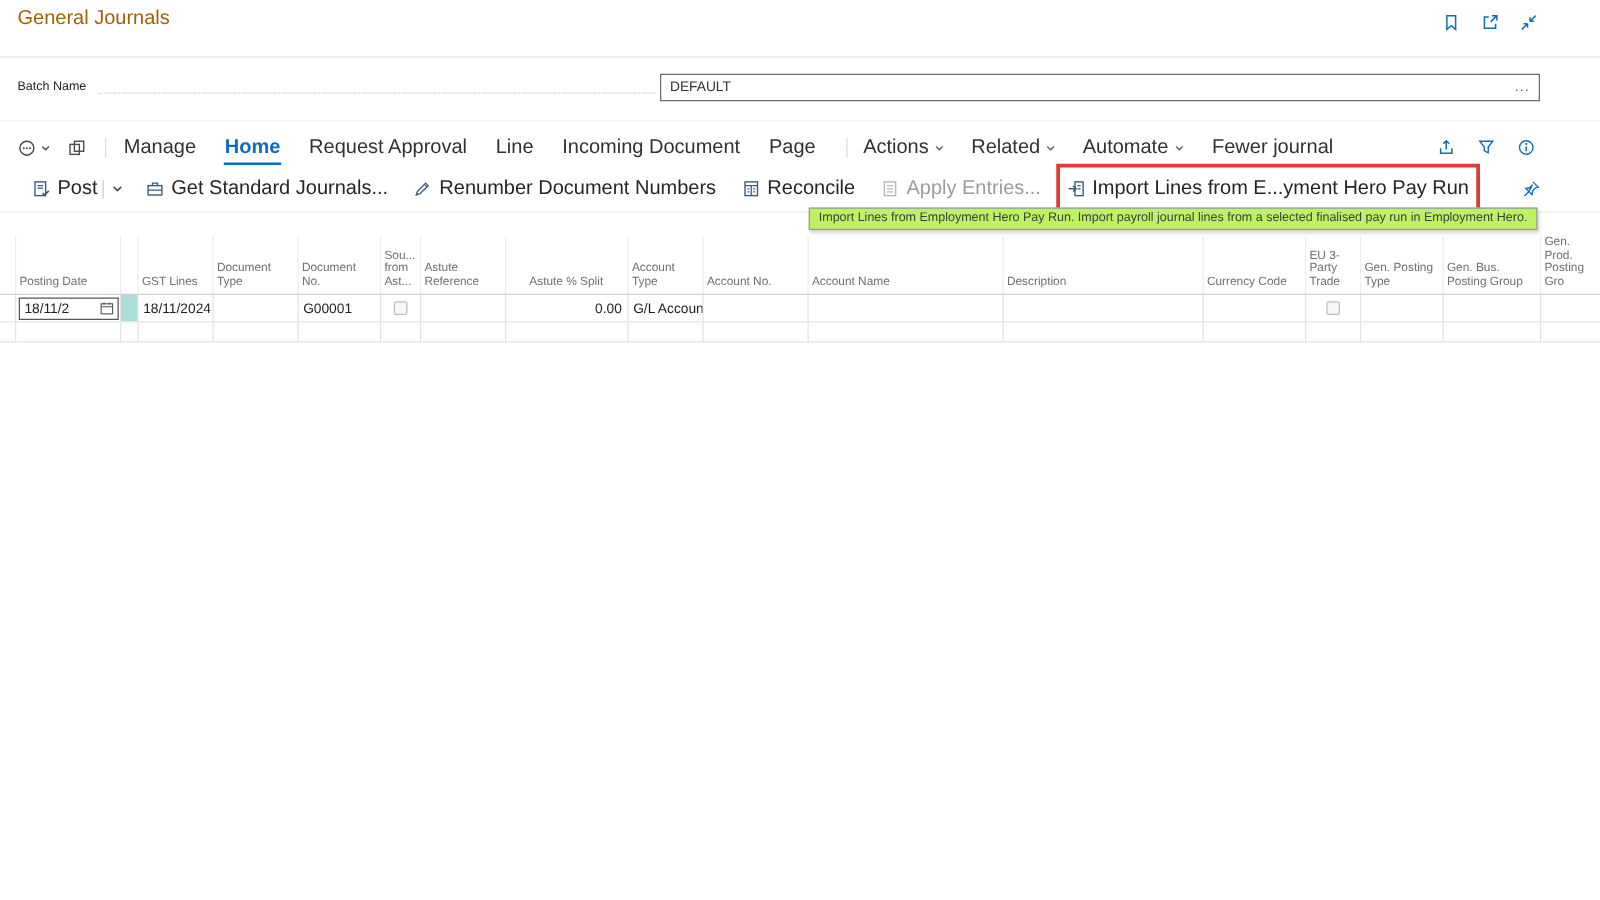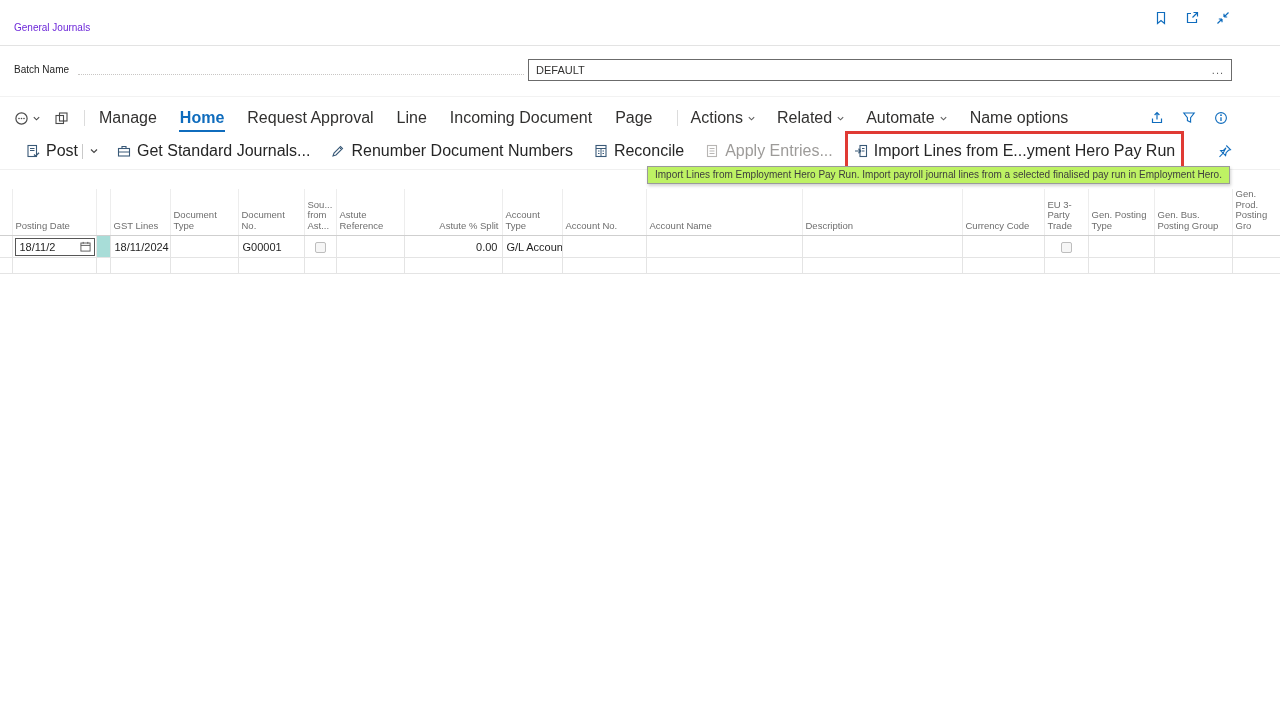--- a/index.html
+++ b/index.html
@@ -1,21 +1,21 @@
 <!DOCTYPE html>
 <html style="--accent: #0f6cbd; --icon-blue: #0f6cbd; --toolbar-icon: #3a5a78; --disabled-text: #9d9b99; --highlight-red: #e03a34; --selected-cell: #a8ddd8;"><head>
 <meta charset="utf-8">
 <style>
   * { box-sizing: border-box; }
   html,body { margin:0; padding:0; background:#fff; }
   body { font-family:"Liberation Sans","DejaVu Sans",sans-serif; color:#323130; }
   .page { position:relative; width:1280px; height:720px; background:#fff; overflow:hidden; }
 
   
-  .page-title { position:absolute; left:14px; top:22px; font-size:10px; color:#6d28d9; }
+  .page-title { position:absolute; left:14px; top:6px; font-size:16px; color:#a16207; }
   .titlebar-icons { position:absolute; left:1152px; top:9px; display:flex; gap:13px; color:var(--icon-blue,#0f6cbd); }
   .icon-btn { width:18px; height:18px; display:flex; align-items:center; justify-content:center; cursor:pointer; }
   .hr1 { position:absolute; top:45px; left:0; width:1280px; height:1px; background:#e3e3e3; }
 
   
   .batch-label { position:absolute; left:14px; top:64px; font-size:10px; color:#242424; }
   .batch-leader { position:absolute; left:78px; top:63px; width:446px; height:12px; border-bottom:1px dotted #c8c6c4; }
   .batch-input { position:absolute; left:528px; top:59px; width:704px; height:22px; border:1px solid #6b6b6b;
                  display:flex; align-items:center; justify-content:space-between; padding:0 7px; font-size:11px; background:#fff; }
   .batch-ellipsis { color:#616161; letter-spacing:1px; cursor:pointer; }
@@ -47,21 +47,21 @@
   .hr3 { position:absolute; top:169px; left:0; width:1280px; height:1px; background:#f0f0f0; }
 
   
   .tooltip { position:absolute; left:647px; top:166px; z-index:20; background:#bef264; border:1px solid #9a9a9a;
              box-shadow:1px 2px 3px rgba(0,0,0,.18); padding:2px 7px 3px; font-size:10px; color:#3d3d3d; white-space:nowrap; }
 
   
   .grid { position:absolute; top:189px; left:0; width:1282px; border-collapse:collapse; table-layout:fixed; }
   .grid th { vertical-align:bottom; text-align:left; font-weight:400; font-size:9.5px; line-height:10.5px; color:#6e6e6e;
              padding:0 3px 4px 3px; height:36px; border-bottom:1px solid #cfcfcf; border-right:1px solid #ededed; overflow:hidden; }
-  .grid th.num { text-align:right; }
+  .grid th.num { text-align:center; }
   .grid th.sel, .grid th.gap { border-right:1px solid #ededed; }
   .grid td { height:22px; border-right:1px solid #e4e4e4; border-bottom:1px solid #e4e4e4; padding:0 4px;
              font-size:11px; color:#1f1f1f; background:#fff; overflow:hidden; white-space:nowrap; }
   .grid tr.r2 td { height:16px; }
   .grid td.num { text-align:right; }
   .grid td.center { text-align:center; padding:0; }
   .grid td.teal { background:var(--selected-cell,#a8ddd8); }
   .edit-box { display:flex; align-items:center; justify-content:space-between; border:1px solid #565656; height:18px;
               padding:0 3px 0 4px; background:#fff; margin-left:1px; cursor:text; }
   .edit-box span { font-size:11px; }
@@ -138,21 +138,21 @@
       <svg width="9" height="9" viewBox="0 0 10 10">
           <path d="M2 3.5 L5 6.5 L8 3.5" fill="none" stroke="currentColor" stroke-width="1.2"></path>
         </svg>
     </span>
     <span class="mb-drop">
       <span>Automate</span>
       <svg width="9" height="9" viewBox="0 0 10 10">
           <path d="M2 3.5 L5 6.5 L8 3.5" fill="none" stroke="currentColor" stroke-width="1.2"></path>
         </svg>
     </span>
-    <span class="mb-item">Name options</span>
+    <span class="mb-item">Fewer journal</span>
     <span class="mb-right">
       <span class="icon-btn">
         <svg width="14" height="14" viewBox="0 0 14 14">
             <path d="M7 8.5 V1.8 M4.6 4 L7 1.6 L9.4 4" fill="none" stroke="currentColor" stroke-width="1.2"></path>
             <path d="M2.5 7.5 v4 h9 v-4" fill="none" stroke="currentColor" stroke-width="1.2"></path>
           </svg>
       </span>
       <span class="icon-btn">
         <svg width="14" height="14" viewBox="0 0 14 14">
             <path d="M1.8 2 h10.4 L8.6 6.6 v4.6 l-3.2 -1.6 V6.6 z" fill="none" stroke="currentColor" stroke-width="1.1"></path>

